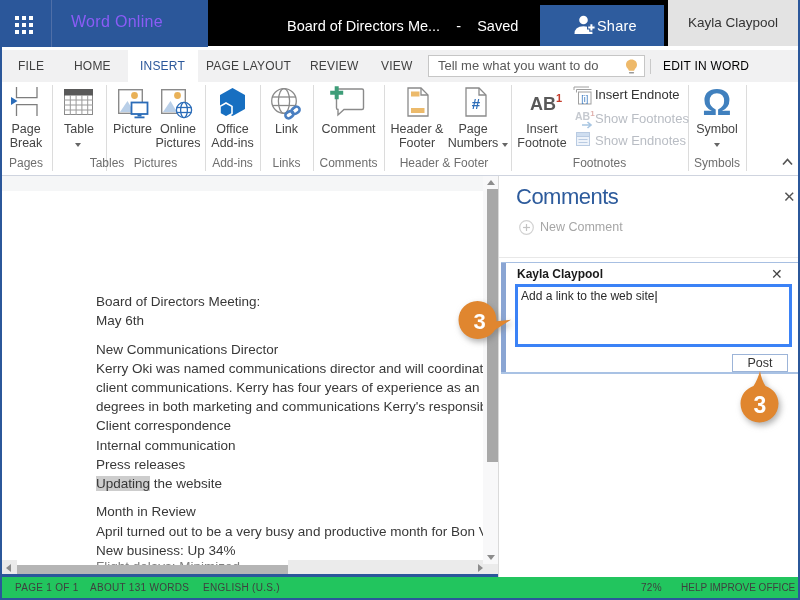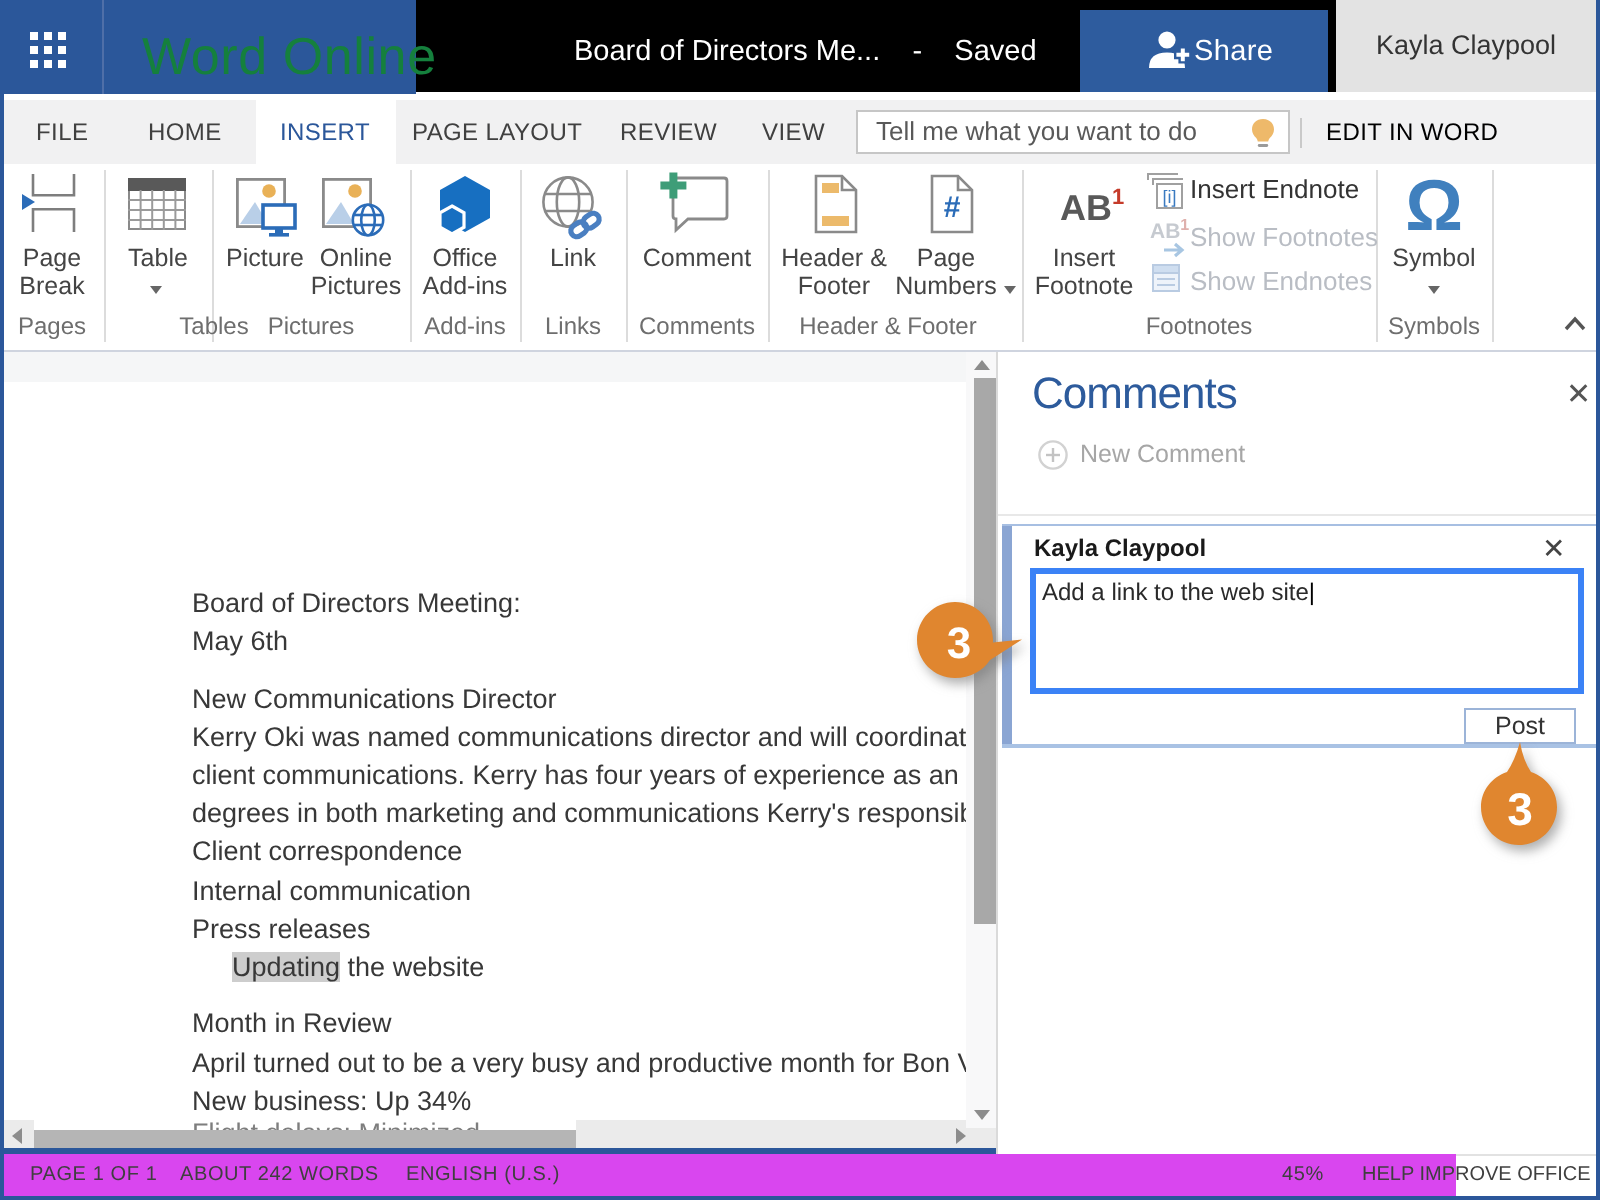--- a/index.html
+++ b/index.html
@@ -4,21 +4,21 @@
 <style>
   html,body{margin:0;padding:0;}
   #app{position:relative;width:800px;height:600px;background:#fff;overflow:hidden;
        font-family:"Liberation Sans",sans-serif;}
   .abs{position:absolute;}
   
   #bluebar{left:0;top:0;width:208px;height:47px;background:#2b579a;}
   #blackbar{left:208px;top:0;width:460px;height:46px;background:#000;}
   #kayla{left:668px;top:0;width:130px;height:46px;background:#e3e3e3;color:#333;
          font-size:13.5px;line-height:46px;text-align:center;}
-  #wordonline{left:71px;top:13px;color:#15803d;font-size:26px;letter-spacing:.3px;}
+  #wordonline{left:71px;top:13px;color:#8b5cf6;font-size:16px;letter-spacing:.3px;}
   #bardiv{left:51px;top:0;width:1px;height:47px;background:#4f6fa8;}
   #doctitle{left:287px;top:3px;height:46px;line-height:46px;color:#fff;font-size:14.5px;}
   #sharebtn{left:540px;top:5px;width:124px;height:41px;background:#2e5c9e;}
   #sharetxt{left:597px;top:6px;height:41px;line-height:41px;color:#fff;font-size:14.5px;letter-spacing:.2px;}
   
   #tabrow{left:0;top:50px;width:800px;height:32px;background:#f1f1f2;}
   .tab{position:absolute;top:0;height:32px;line-height:32px;font-size:12px;color:#404040;letter-spacing:.2px;}
   #instab{position:absolute;left:128px;top:0;width:70px;height:32px;background:#fff;}
   #tellme{position:absolute;left:428px;top:5px;width:217px;height:22px;background:#fff;border:1px solid #c6c6c6;box-sizing:border-box;}
   #tellmetxt{position:absolute;left:9px;top:0;height:19px;line-height:19px;font-size:13px;color:#595959;}
@@ -51,21 +51,21 @@
   #card{left:2px;top:86px;width:298px;height:112px;border-top:1px solid #a7bfe2;border-bottom:2px solid #a9c2e4;box-sizing:border-box;}
   #cardaccent{left:0px;top:0px;width:5px;height:109px;background:#8aa5d3;}
   #cardname{left:16px;top:3.5px;font-size:12px;font-weight:bold;color:#1a1a1a;}
   #cardx{left:270px;top:3px;font-size:14px;color:#444;}
   #cardbox{left:14px;top:21px;width:277px;height:63px;border:3px solid #3b82f6;box-sizing:border-box;}
   #cardboxtxt{left:3px;top:2px;font-size:12px;color:#2a2a2a;}
   #postbtn{left:231px;top:91px;width:56px;height:18px;border:1px solid #9cb4d8;box-sizing:border-box;
            font-size:12.5px;color:#333;text-align:center;line-height:16px;}
   #panebottom{left:498px;top:577px;width:300px;height:1px;background:#e2e2e2;}
   
-  #statusbar{left:0;top:577px;width:728px;height:21px;background:#d946ef;font-size:10px;color:#3f3f3f;}
+  #statusbar{left:0;top:577px;width:800px;height:21px;background:#22c55e;font-size:10px;color:#3f3f3f;}
   .st{position:absolute;top:0;height:21px;line-height:22px;letter-spacing:.3px;white-space:nowrap;}
 </style>
 </head>
 <body>
 <div id="app">
 
   <div class="abs" id="bluebar"></div>
   <div class="abs" style="left:208px;top:0;width:592px;height:1.5px;background:#2b579a;"></div>
   <div class="abs" id="bardiv"></div>
   <div class="abs" id="blackbar"></div>
@@ -264,21 +264,21 @@
     <div class="abs" id="docstrip"></div>
     <div class="abs" id="doctext">
       <p>Board of Directors Meeting:<br>May 6th</p>
       <p>New Communications Director<br>
       Kerry Oki was named communications director and will coordinate all company and<br>
       client communications. Kerry has four years of experience as an online marketer and<br>
       degrees in both marketing and communications Kerry's responsibilities include:<br>
       Client correspondence<br>
       Internal communication<br>
       Press releases<br>
-      <span style="background:#cdcdcd;margin-left:20px;">Updating</span> the website</p>
+      <span style="background:#cdcdcd;">Updating</span> the website</p>
       <p>Month in Review<br>
       April turned out to be a very busy and productive month for Bon Voyage. We<br>
       New business: Up 34%</p>
       <div style="position:absolute;left:0px;top:265px;height:7.8px;overflow:hidden;color:#7e7e7e;">Flight delays: Minimized</div>
     </div>
   </div>
 
   <div class="abs" id="vscroll">
     <svg class="abs" style="left:4px;top:4px" width="8" height="5" viewBox="0 0 8 5">
         <path d="M0 5 L4 0 L8 5 Z" fill="#8c8c8c"></path>
@@ -321,23 +321,23 @@
       <div class="abs" id="cardbox">
         <div class="abs" id="cardboxtxt">Add a link to the web site<span style="color:#000;">|</span></div>
       </div>
       <div class="abs" id="postbtn">Post</div>
     </div>
   </div>
   <div class="abs" id="panebottom"></div>
 
   <div class="abs" id="statusbar">
     <div class="st" style="left:15px;">PAGE 1 OF 1</div>
-    <div class="st" style="left:90px;">ABOUT 242 WORDS</div>
+    <div class="st" style="left:90px;">ABOUT 131 WORDS</div>
     <div class="st" style="left:203px;">ENGLISH (U.S.)</div>
-    <div class="st" style="left:641px;">45%</div>
+    <div class="st" style="left:641px;">72%</div>
     <div class="st" style="left:681px;letter-spacing:0;">HELP IMPROVE OFFICE</div>
   </div>
 
   <div class="abs" id="bluebottom"></div>
   <div class="abs" id="leftborder"></div>
   <div class="abs" id="rightborder"></div>
   <div class="abs" id="botborder"></div>
 
   <svg class="abs" style="left:450px;top:292px;filter:drop-shadow(2.5px 3.5px 3px rgba(120,120,120,.6));" width="70" height="56" viewBox="0 0 70 56">
     <path d="M27.5 9 C38 9 46.5 17.5 46.5 28 C46.5 28.4 46.49 28.8 46.46 29.2 L61 27.7 L44.9 38.1 C41.6 43.4 35 47 27.5 47 C17 47 8.5 38.5 8.5 28 C8.5 17.5 17 9 27.5 9 Z" fill="#e0862f"></path>

